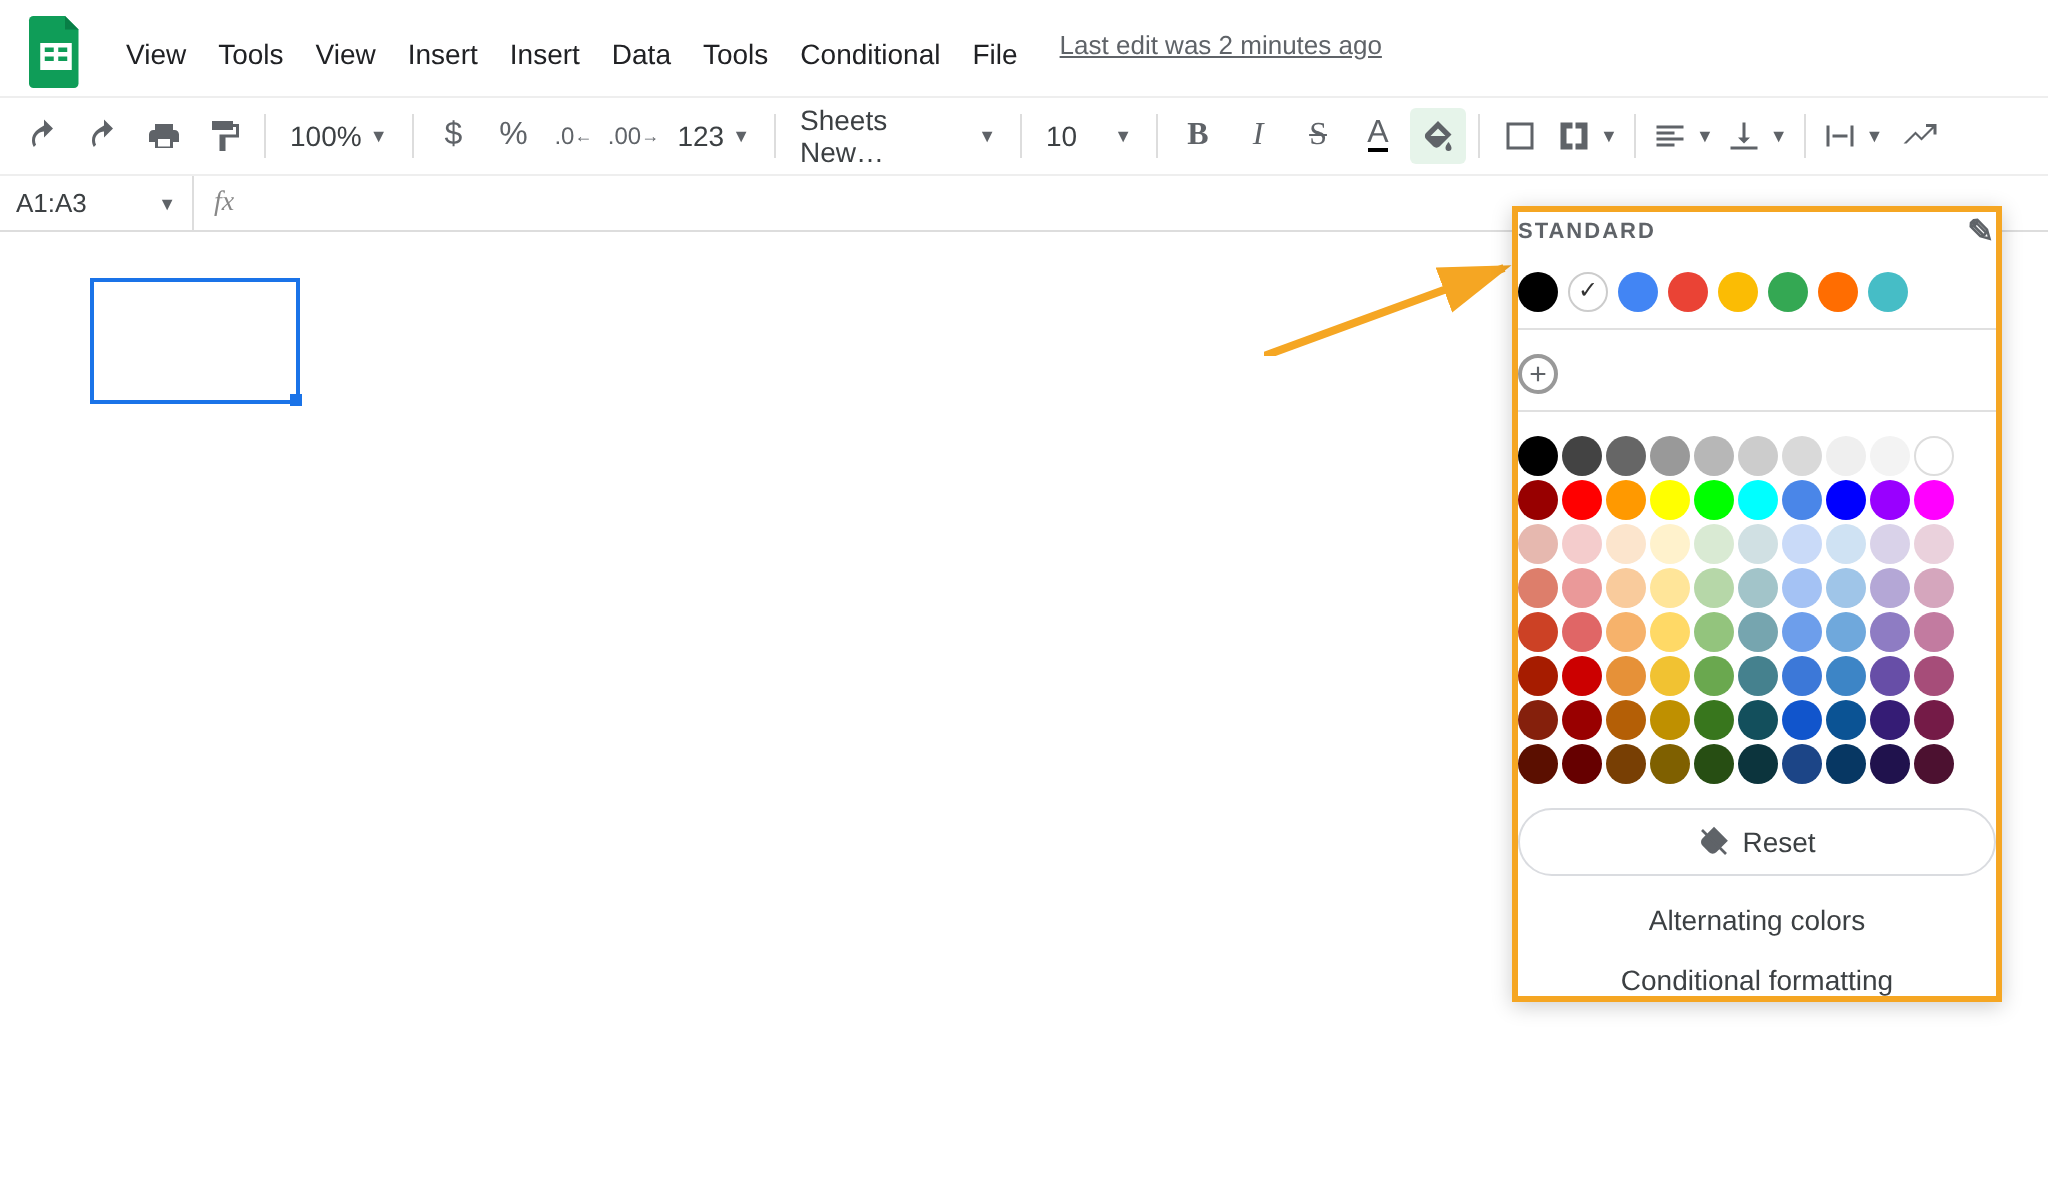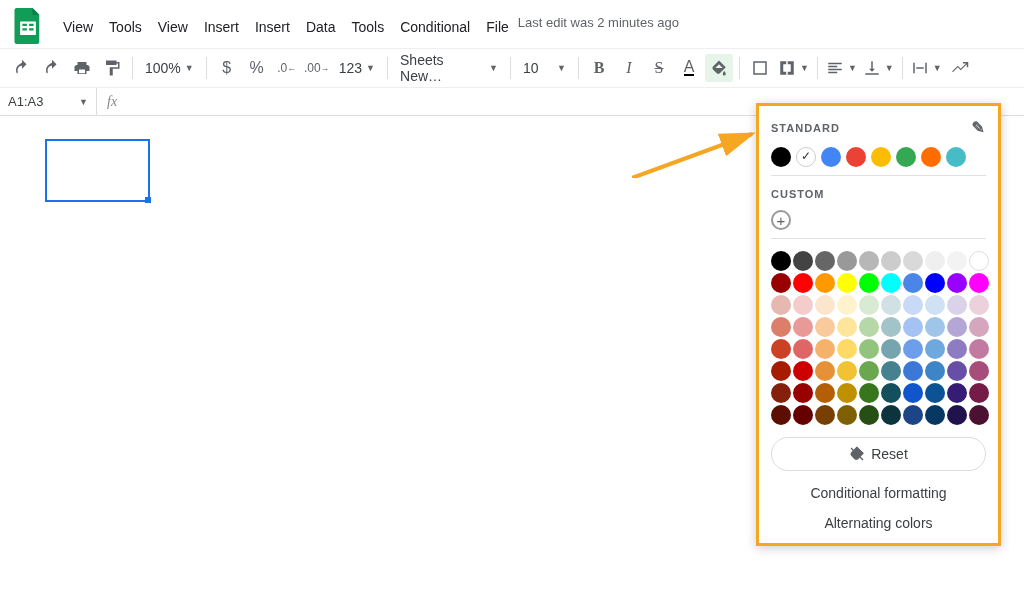--- a/index.html
+++ b/index.html
@@ -7,21 +7,21 @@
 .header{padding:6px 8px 0 8px}
 .title-row{display:flex;align-items:center;gap:8px}
 .logo{width:40px;height:40px;display:flex;align-items:center;justify-content:center}
 .logo svg{width:28px;height:36px}
 .title-col{flex:1}
 .doc-title{font-size:18px;color:#202124;display:flex;align-items:center;gap:10px}
 .title-icons{display:flex;gap:10px;color:#5f6368}
 .title-icons span{cursor:pointer}
 .menubar{display:flex;gap:2px;margin-top:2px;font-size:14px;color:#202124}
 .menubar .mi{padding:4px 7px;cursor:pointer;border-radius:3px}
-.last-edit{color:#5f6368;font-size:13px;cursor:pointer}
+.last-edit{color:#5f6368;text-decoration:underline;margin-left:12px;font-size:13px;cursor:pointer}
 .toolbar{border-top:1px solid #eee;border-bottom:1px solid #eee;padding:4px 8px;display:flex;align-items:center;gap:2px;height:40px;margin-top:2px}
 .tb{width:28px;height:28px;display:flex;align-items:center;justify-content:center;cursor:pointer;border-radius:3px;color:#5f6368;font-size:16px}
 .tb svg{width:18px;height:18px;fill:#5f6368}
 .tb-sep{width:1px;height:22px;background:#ddd;margin:0 4px}
 .tb-dd{display:flex;align-items:center;gap:4px;padding:0 6px;height:28px;cursor:pointer;color:#3c4043;font-size:14px;border-radius:3px}
 .tb-dd .caret{font-size:9px;color:#5f6368}
 .tb-bold{font-weight:bold;font-family:serif}
 .tb-italic{font-style:italic;font-family:serif}
 .namebox-row{display:flex;align-items:center;border-bottom:1px solid #ddd;height:28px}
 .namebox{width:97px;padding:0 8px;font-size:13px;color:#3c4043;display:flex;align-items:center;justify-content:space-between;border-right:1px solid #ddd;height:100%}
@@ -35,21 +35,21 @@
 .rows{}
 .row{display:flex;height:21px}
 .rh{width:45px;display:flex;align-items:center;justify-content:center;font-size:10px;color:#5f6368;border-right:1px solid #ddd;border-bottom:1px solid #ddd;background:#f8f9fa}
 .rh.sel{background:#d3e3fd;color:#1a73e8}
 .cell{width:105px;border-right:1px solid #e5e5e5;border-bottom:1px solid #e5e5e5}
 .cell.selcell{background:#e8f0fe}
 .selbox{position:absolute;left:45px;top:23px;width:105px;height:63px;border:2px solid #1a73e8;pointer-events:none}
 .selhandle{position:absolute;right:-3px;bottom:-3px;width:6px;height:6px;background:#1a73e8}
 .fill-active{position:absolute;top:0;left:0;right:0;bottom:0;background:#fff}
 
-.picker{position:absolute;top:103px;left:756px;width:245px;background:#fff;border:3px solid #f5a623;box-shadow:0 2px 10px rgba(0,0,0,0.2);padding:12px;z-index:100}
+.picker{position:absolute;top:103px;left:756px;width:245px;background:#fff;border:3px solid #f5a623;box-shadow:0 2px 10px rgba(0,0,0,0.2);z-index:100}
 .pk-section-title{font-size:11px;letter-spacing:1px;color:#5f6368;font-weight:600;margin-bottom:10px;display:flex;justify-content:space-between;align-items:center}
 .pk-edit{font-size:16px;color:#5f6368;cursor:pointer}
 .pk-row{display:flex;gap:5px;margin-bottom:8px}
 .sw{width:20px;height:20px;border-radius:50%;cursor:pointer;flex-shrink:0}
 .sw.check{background:#fff;border:1px solid #ccc;position:relative}
 .sw.check::after{content:"✓";position:absolute;left:4px;top:1px;font-size:12px;color:#333}
 .pk-hr{border:none;border-top:1px solid #e0e0e0;margin:8px 0 12px 0}
 .pk-add{width:20px;height:20px;border-radius:50%;border:2px solid #999;display:flex;align-items:center;justify-content:center;color:#5f6368;font-size:15px;cursor:pointer;margin-bottom:8px}
 .palette{display:flex;flex-direction:column;gap:2px;margin-top:8px}
 .prow{display:flex;gap:2px}
@@ -430,23 +430,20 @@
       <div class="sw" style="background: rgb(0, 0, 0);"></div>
       <div class="sw check"></div>
       <div class="sw" style="background: rgb(66, 133, 244);"></div>
       <div class="sw" style="background: rgb(234, 67, 53);"></div>
       <div class="sw" style="background: rgb(251, 188, 4);"></div>
       <div class="sw" style="background: rgb(52, 168, 83);"></div>
       <div class="sw" style="background: rgb(255, 109, 1);"></div>
       <div class="sw" style="background: rgb(70, 189, 198);"></div>
     </div>
   <hr class="pk-hr">
-  <div class="pk-section-title">
-      <span>CUSTOM</span>
-    </div>
   <div class="pk-add">+</div>
   <hr class="pk-hr">
   <div class="palette" id="palette">
       <div class="prow">
         <div class="psw" style="background: rgb(0, 0, 0);"></div>
         <div class="psw" style="background: rgb(67, 67, 67);"></div>
         <div class="psw" style="background: rgb(102, 102, 102);"></div>
         <div class="psw" style="background: rgb(153, 153, 153);"></div>
         <div class="psw" style="background: rgb(183, 183, 183);"></div>
         <div class="psw" style="background: rgb(204, 204, 204);"></div>
@@ -539,15 +536,15 @@
         <div class="psw" style="background: rgb(32, 18, 77);"></div>
         <div class="psw" style="background: rgb(76, 17, 48);"></div>
       </div>
     </div>
   <div class="pk-reset">
     <svg width="16" height="16" viewBox="0 0 24 24" fill="#5f6368">
         <path d="M12 2l-8 8c-1 1-1 3 0 4l5 5c1 1 3 1 4 0l8-8-9-9zM3 3l18 18" stroke="#5f6368" stroke-width="2"></path>
       </svg>
     <span>Reset</span>
   </div>
+  <div class="pk-link">Alternating colors</div>
   <div class="pk-link">Conditional formatting</div>
-  <div class="pk-link">Alternating colors</div>
 </div>
 
 </body></html>

